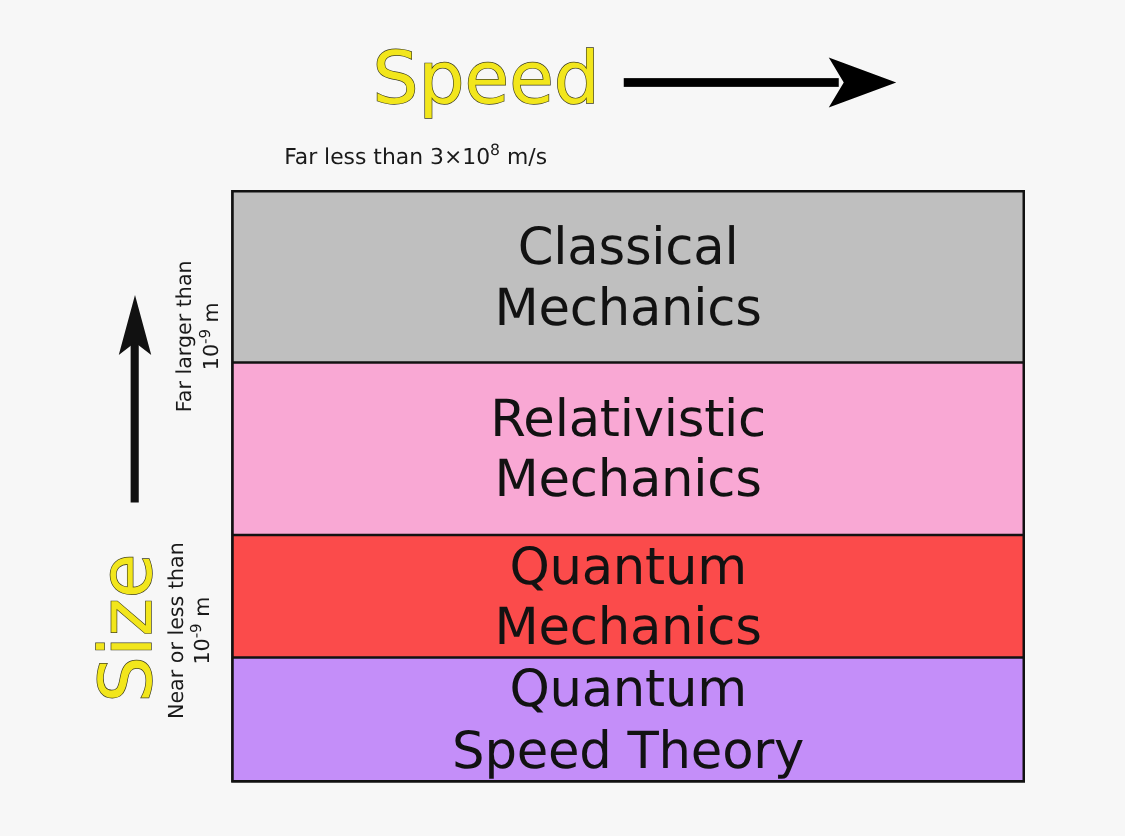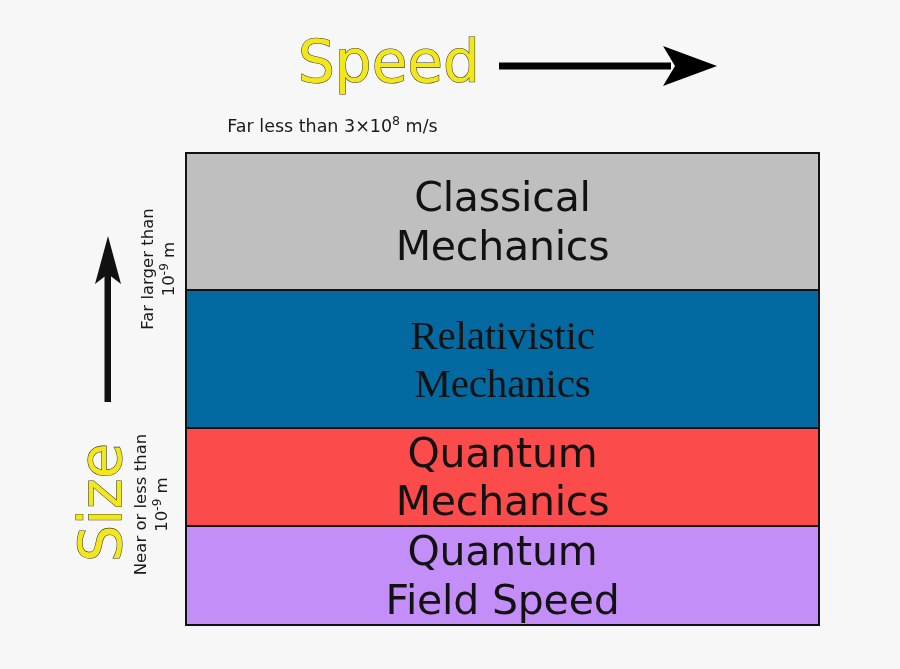--- a/index.html
+++ b/index.html
@@ -146,35 +146,35 @@
   </div>
 
   <div id="grid">
     <div class="cell" style="background: rgb(191, 191, 191);">
       <span>
         <span class="line">Classical</span>
         <span class="line">Mechanics</span>
       </span>
     </div>
 
-    <div class="cell" style="background: #0369a1; font-family: Liberation Serif, serif;">
+    <div class="cell" style="background: #f9a8d4;">
       <span>
         <span class="line">Relativistic</span>
         <span class="line">Mechanics</span>
       </span>
     </div>
 
     <div class="cell" style="background: rgb(251, 75, 75);">
       <span>
         <span class="line">Quantum</span>
         <span class="line">Mechanics</span>
       </span>
     </div>
 
     <div class="cell" style="background: rgb(196, 142, 249);">
       <span>
         <span class="line">Quantum</span>
-        <span class="line">Field Speed</span>
+        <span class="line">Speed Theory</span>
       </span>
     </div>
   </div>
 
 </div>
 
 </body></html>

